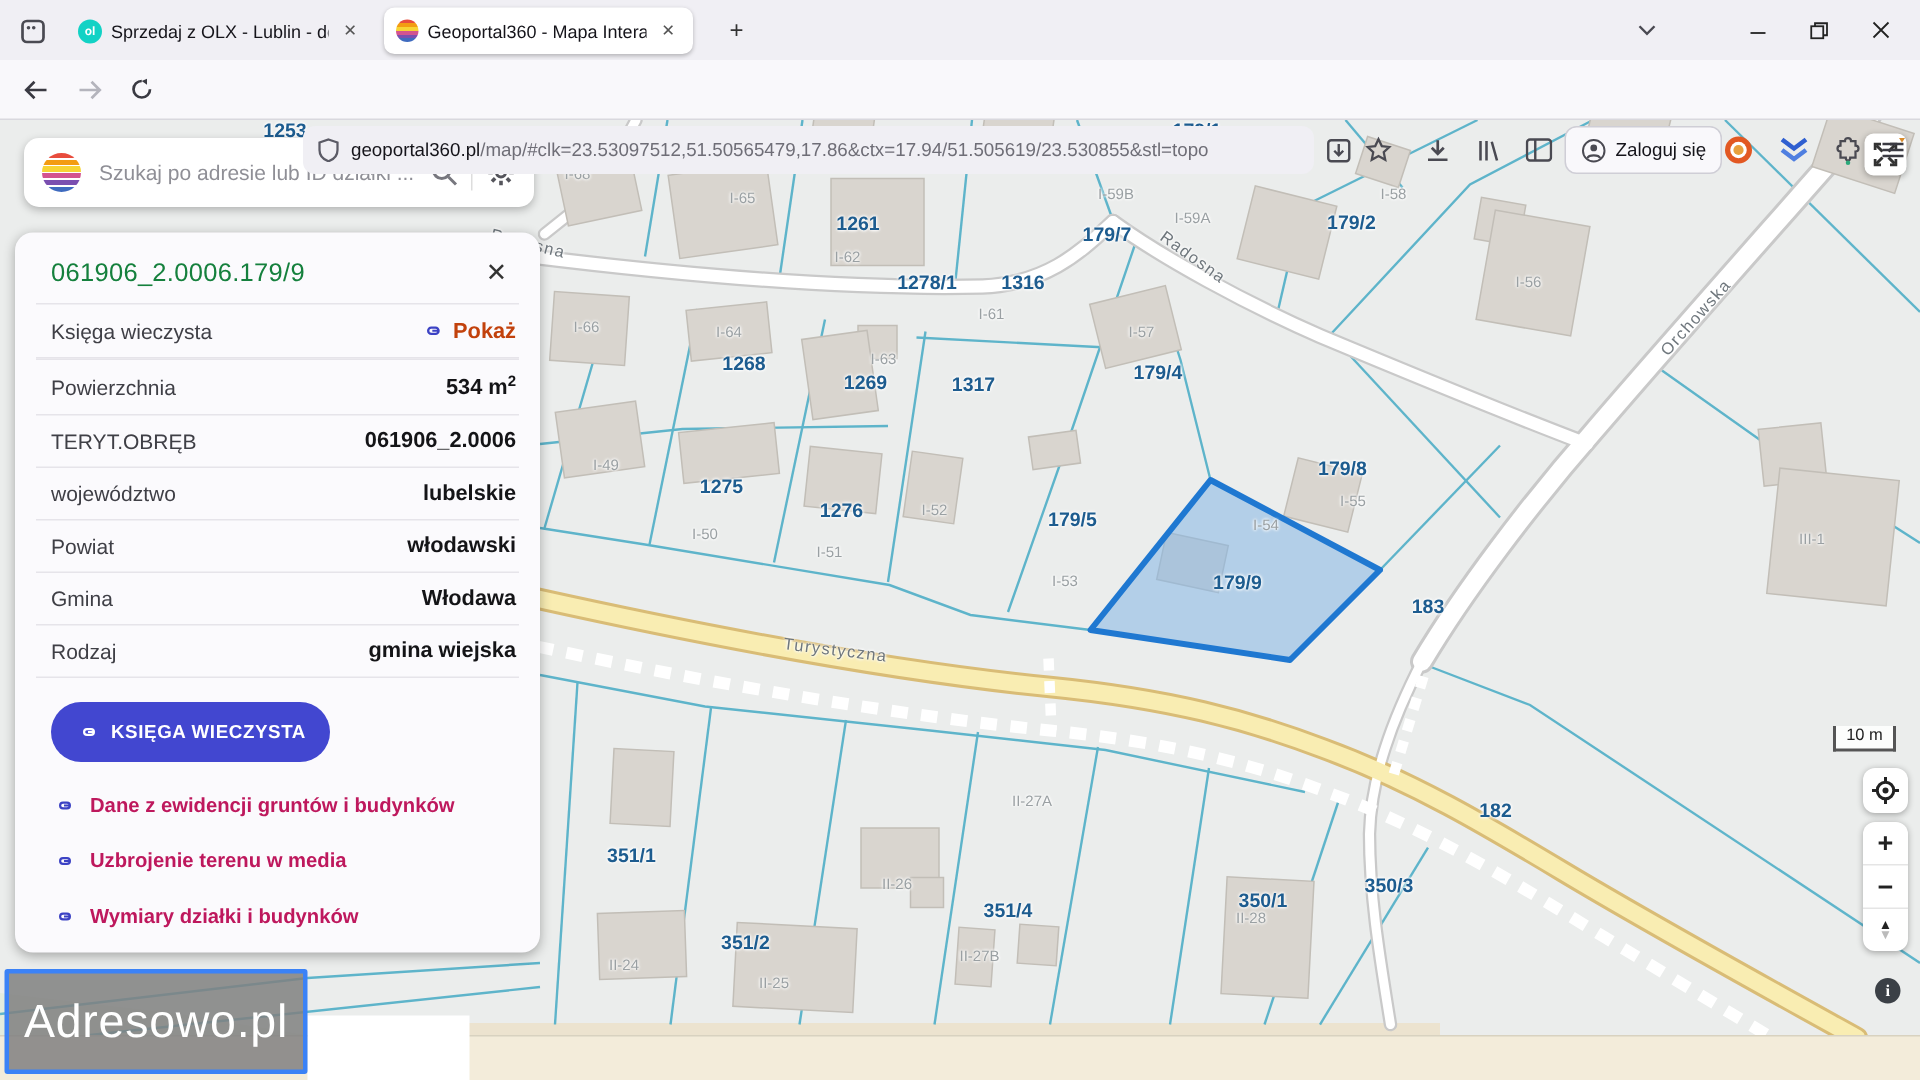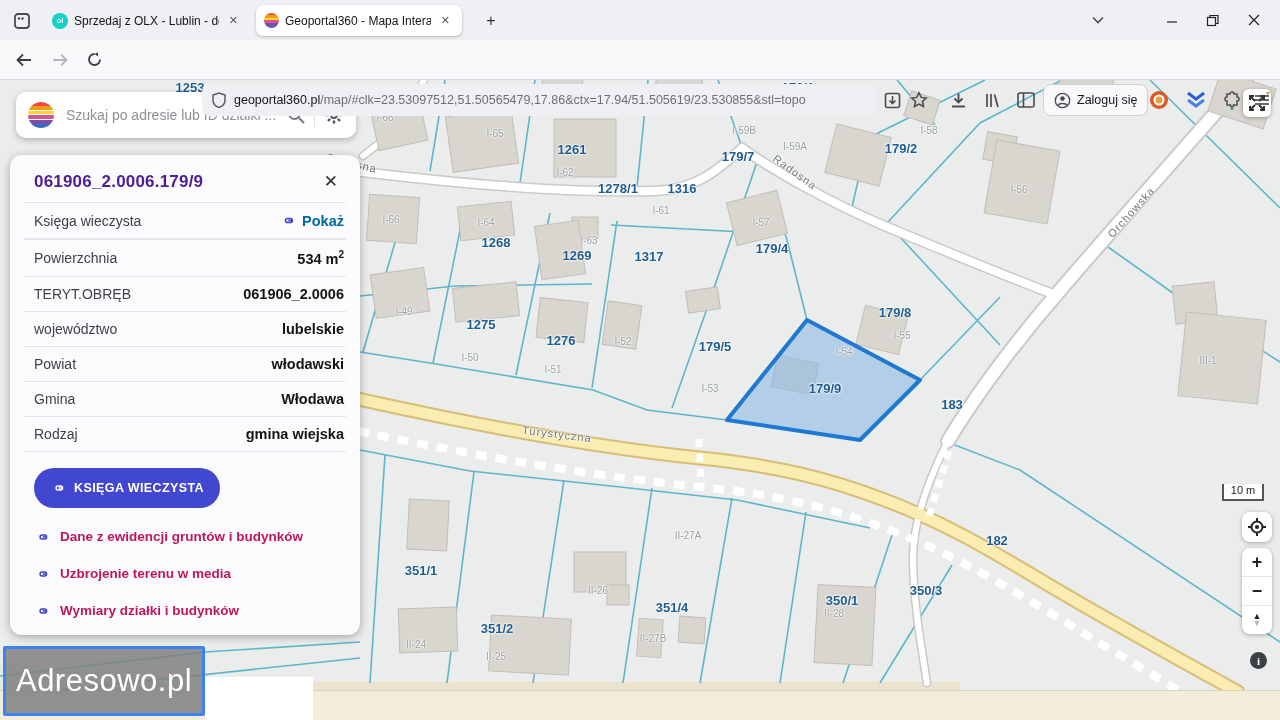--- a/index.html
+++ b/index.html
@@ -41,30 +41,30 @@
     background:linear-gradient(180deg,#e84c3d 0 14%,#fff 14% 17%,#f39c12 17% 31%,#fff 31% 34%,#f7d434 34% 48%,#fff 48% 51%,#d3548f 51% 65%,#fff 65% 68%,#7a4fb0 68% 83%,#fff 83% 86%,#3f6bbf 86% 100%); }
   #searchinput { flex:1; border:none; outline:none; font-size:14px; color:#444; margin-left:12px;
     font-family:"Liberation Sans",sans-serif; background:transparent; }
   #searchinput::placeholder { color:#8f8f96; }
   .vdiv { width:1px; height:24px; background:#ddd; margin:0 9px; }
 
   
   #panel { position:absolute; left:10px; top:155px; width:350px; height:480px; background:#fbfafd;
     border-radius:12px; box-shadow:0 2px 8px rgba(0,0,0,.3); padding:14px 14px 0 14px; }
   #panel-title-row { display:flex; align-items:center; justify-content:space-between; padding:2px 2px 10px 10px; }
-  #panel-title { font-size:17px; font-weight:bold; color:#4c1d95; letter-spacing:.2px; }
+  #panel-title { font-size:17px; font-weight:normal; color:#15803d; letter-spacing:.2px; }
   #panel-close { font-size:17px; color:#333; cursor:pointer; padding:0 6px; }
   .hr { height:1px; background:#e6e4ea; }
   .prow { display:flex; align-items:center; justify-content:space-between; padding:9px 2px 9px 10px;
     border-bottom:1px solid #e6e4ea; }
   .prow:first-child { border-top:1px solid #e6e4ea; }
   .plbl { font-size:14px; color:#3f3f46; }
   .pval { font-size:14.5px; font-weight:bold; color:#141417; }
   .pval sup { font-size:10px; }
-  .kwlink { display:flex; align-items:center; gap:6px; color:#0369a1; font-weight:bold; font-size:14.5px; cursor:pointer; }
+  .kwlink { display:flex; align-items:center; gap:6px; color:#c2410c; font-weight:bold; font-size:14.5px; cursor:pointer; }
   #kw-button { margin:16px 0 6px 10px; height:40px; width:186px; border:none; border-radius:22px;
     background:#4247d0; color:#fff; font-weight:bold; font-size:12.5px; letter-spacing:.4px;
     display:flex; align-items:center; justify-content:center; gap:8px; cursor:pointer;
     font-family:"Liberation Sans",sans-serif; }
   .panlink { display:flex; align-items:center; gap:10px; color:#be185d; font-weight:bold; font-size:13.5px;
     margin:21px 0 0 10px; cursor:pointer; }
 
   
   #watermark { position:absolute; left:3px; top:646px; width:202px; height:70px;
     background:rgba(128,128,128,.85); border:3px solid #3b82f6; border-radius:2px;
@@ -254,21 +254,21 @@
         <span class="maplabel blabel" style="left: 761px; top: 222px;">I-57</span>
         <span class="maplabel blabel" style="left: 404px; top: 311px;">I-49</span>
         <span class="maplabel blabel" style="left: 470px; top: 357px;">I-50</span>
         <span class="maplabel blabel" style="left: 553px; top: 369px;">I-51</span>
         <span class="maplabel blabel" style="left: 623px; top: 341px;">I-52</span>
         <span class="maplabel blabel" style="left: 710px; top: 388px;">I-53</span>
         <span class="maplabel blabel" style="left: 902px; top: 335px;">I-55</span>
         <span class="maplabel blabel" style="left: 844px; top: 351px;">I-54</span>
         <span class="maplabel blabel" style="left: 688px; top: 535px;">II-27A</span>
         <span class="maplabel blabel" style="left: 416px; top: 644px;">II-24</span>
-        <span class="maplabel blabel" style="left: 496px; top: 656px;">II-25</span>
+        <span class="maplabel blabel" style="left: 516px; top: 656px;">II-25</span>
         <span class="maplabel blabel" style="left: 598px; top: 590px;">II-26</span>
         <span class="maplabel blabel" style="left: 653px; top: 638px;">II-27B</span>
         <span class="maplabel blabel" style="left: 834px; top: 613px;">II-28</span>
         <span class="maplabel blabel" style="left: 1198px; top: 360px; padding-left: 20px;">III-1</span>
         <span class="maplabel slabel" style="left: 352px; top: 163px; transform: translate(-50%, -50%) rotate(14deg);">Radosna</span>
         <span class="maplabel slabel" style="left: 795px; top: 172px; transform: translate(-50%, -50%) rotate(36deg);">Radosna</span>
         <span class="maplabel slabel" style="left: 1131px; top: 212px; transform: translate(-50%, -50%) rotate(-48deg);">Orchowska</span>
         <span class="maplabel slabel" style="left: 557px; top: 434px; transform: translate(-50%, -50%) rotate(7deg);">Turystyczna</span>
       </div>
   </div>

